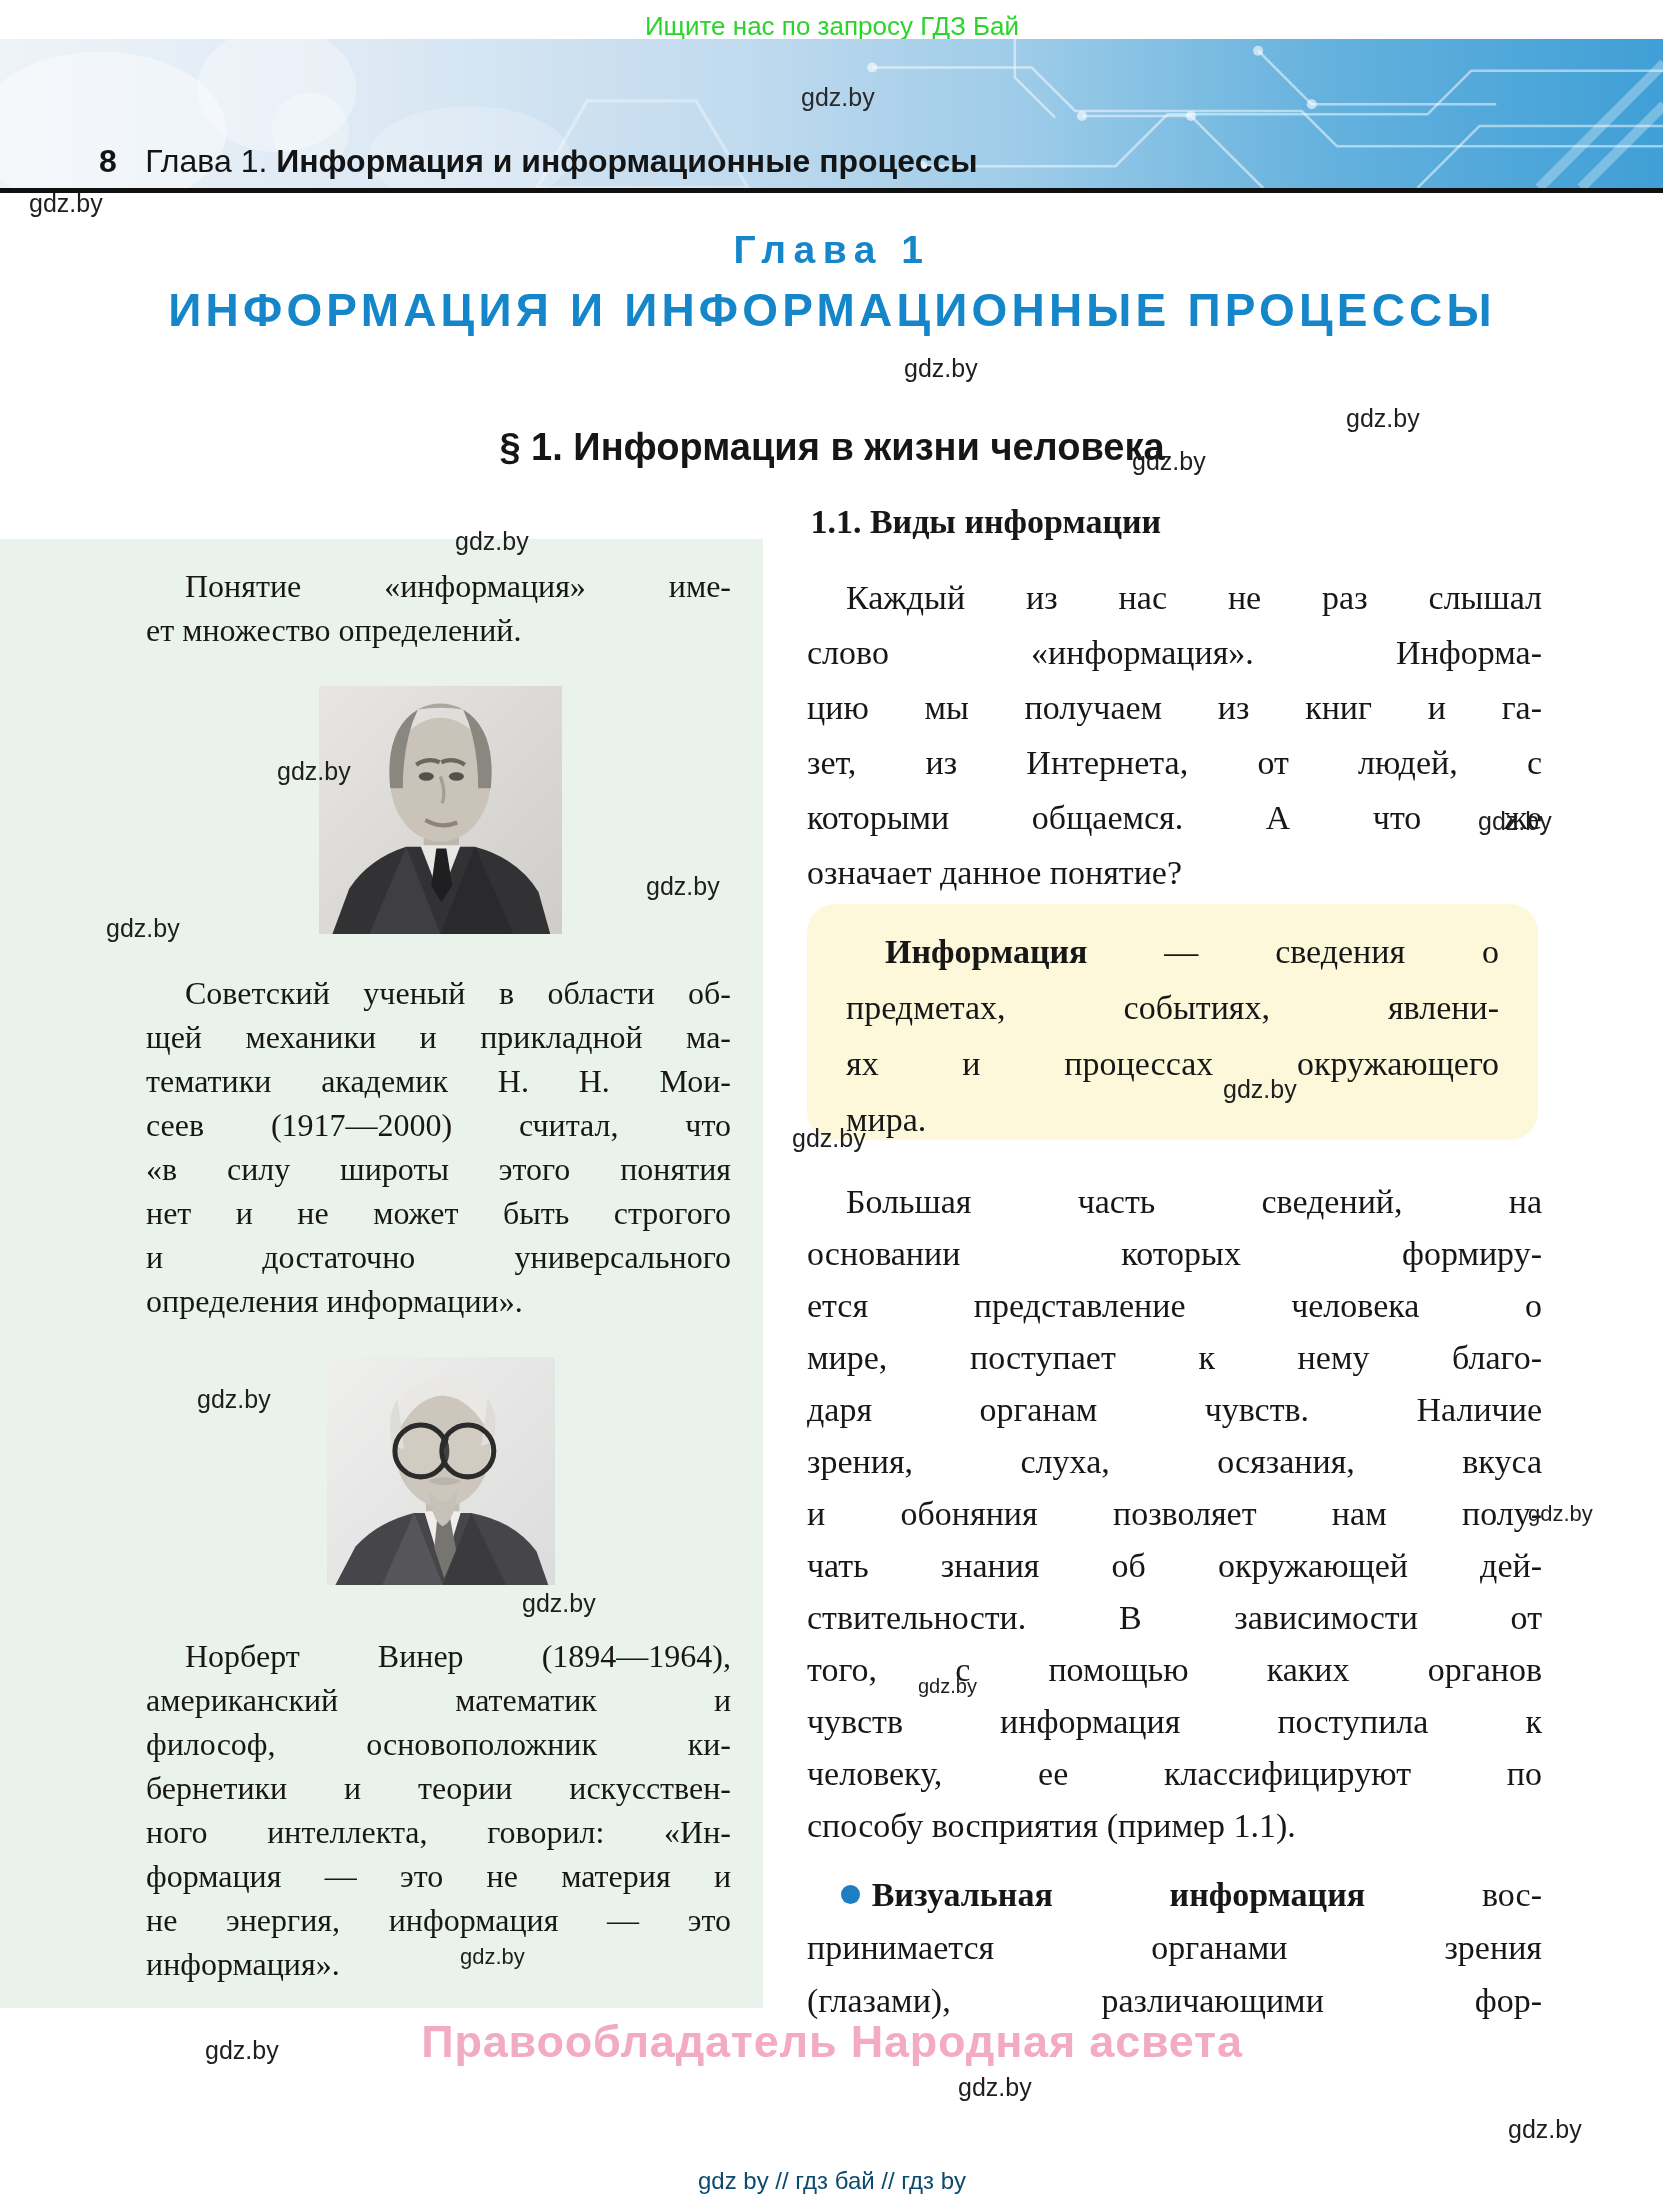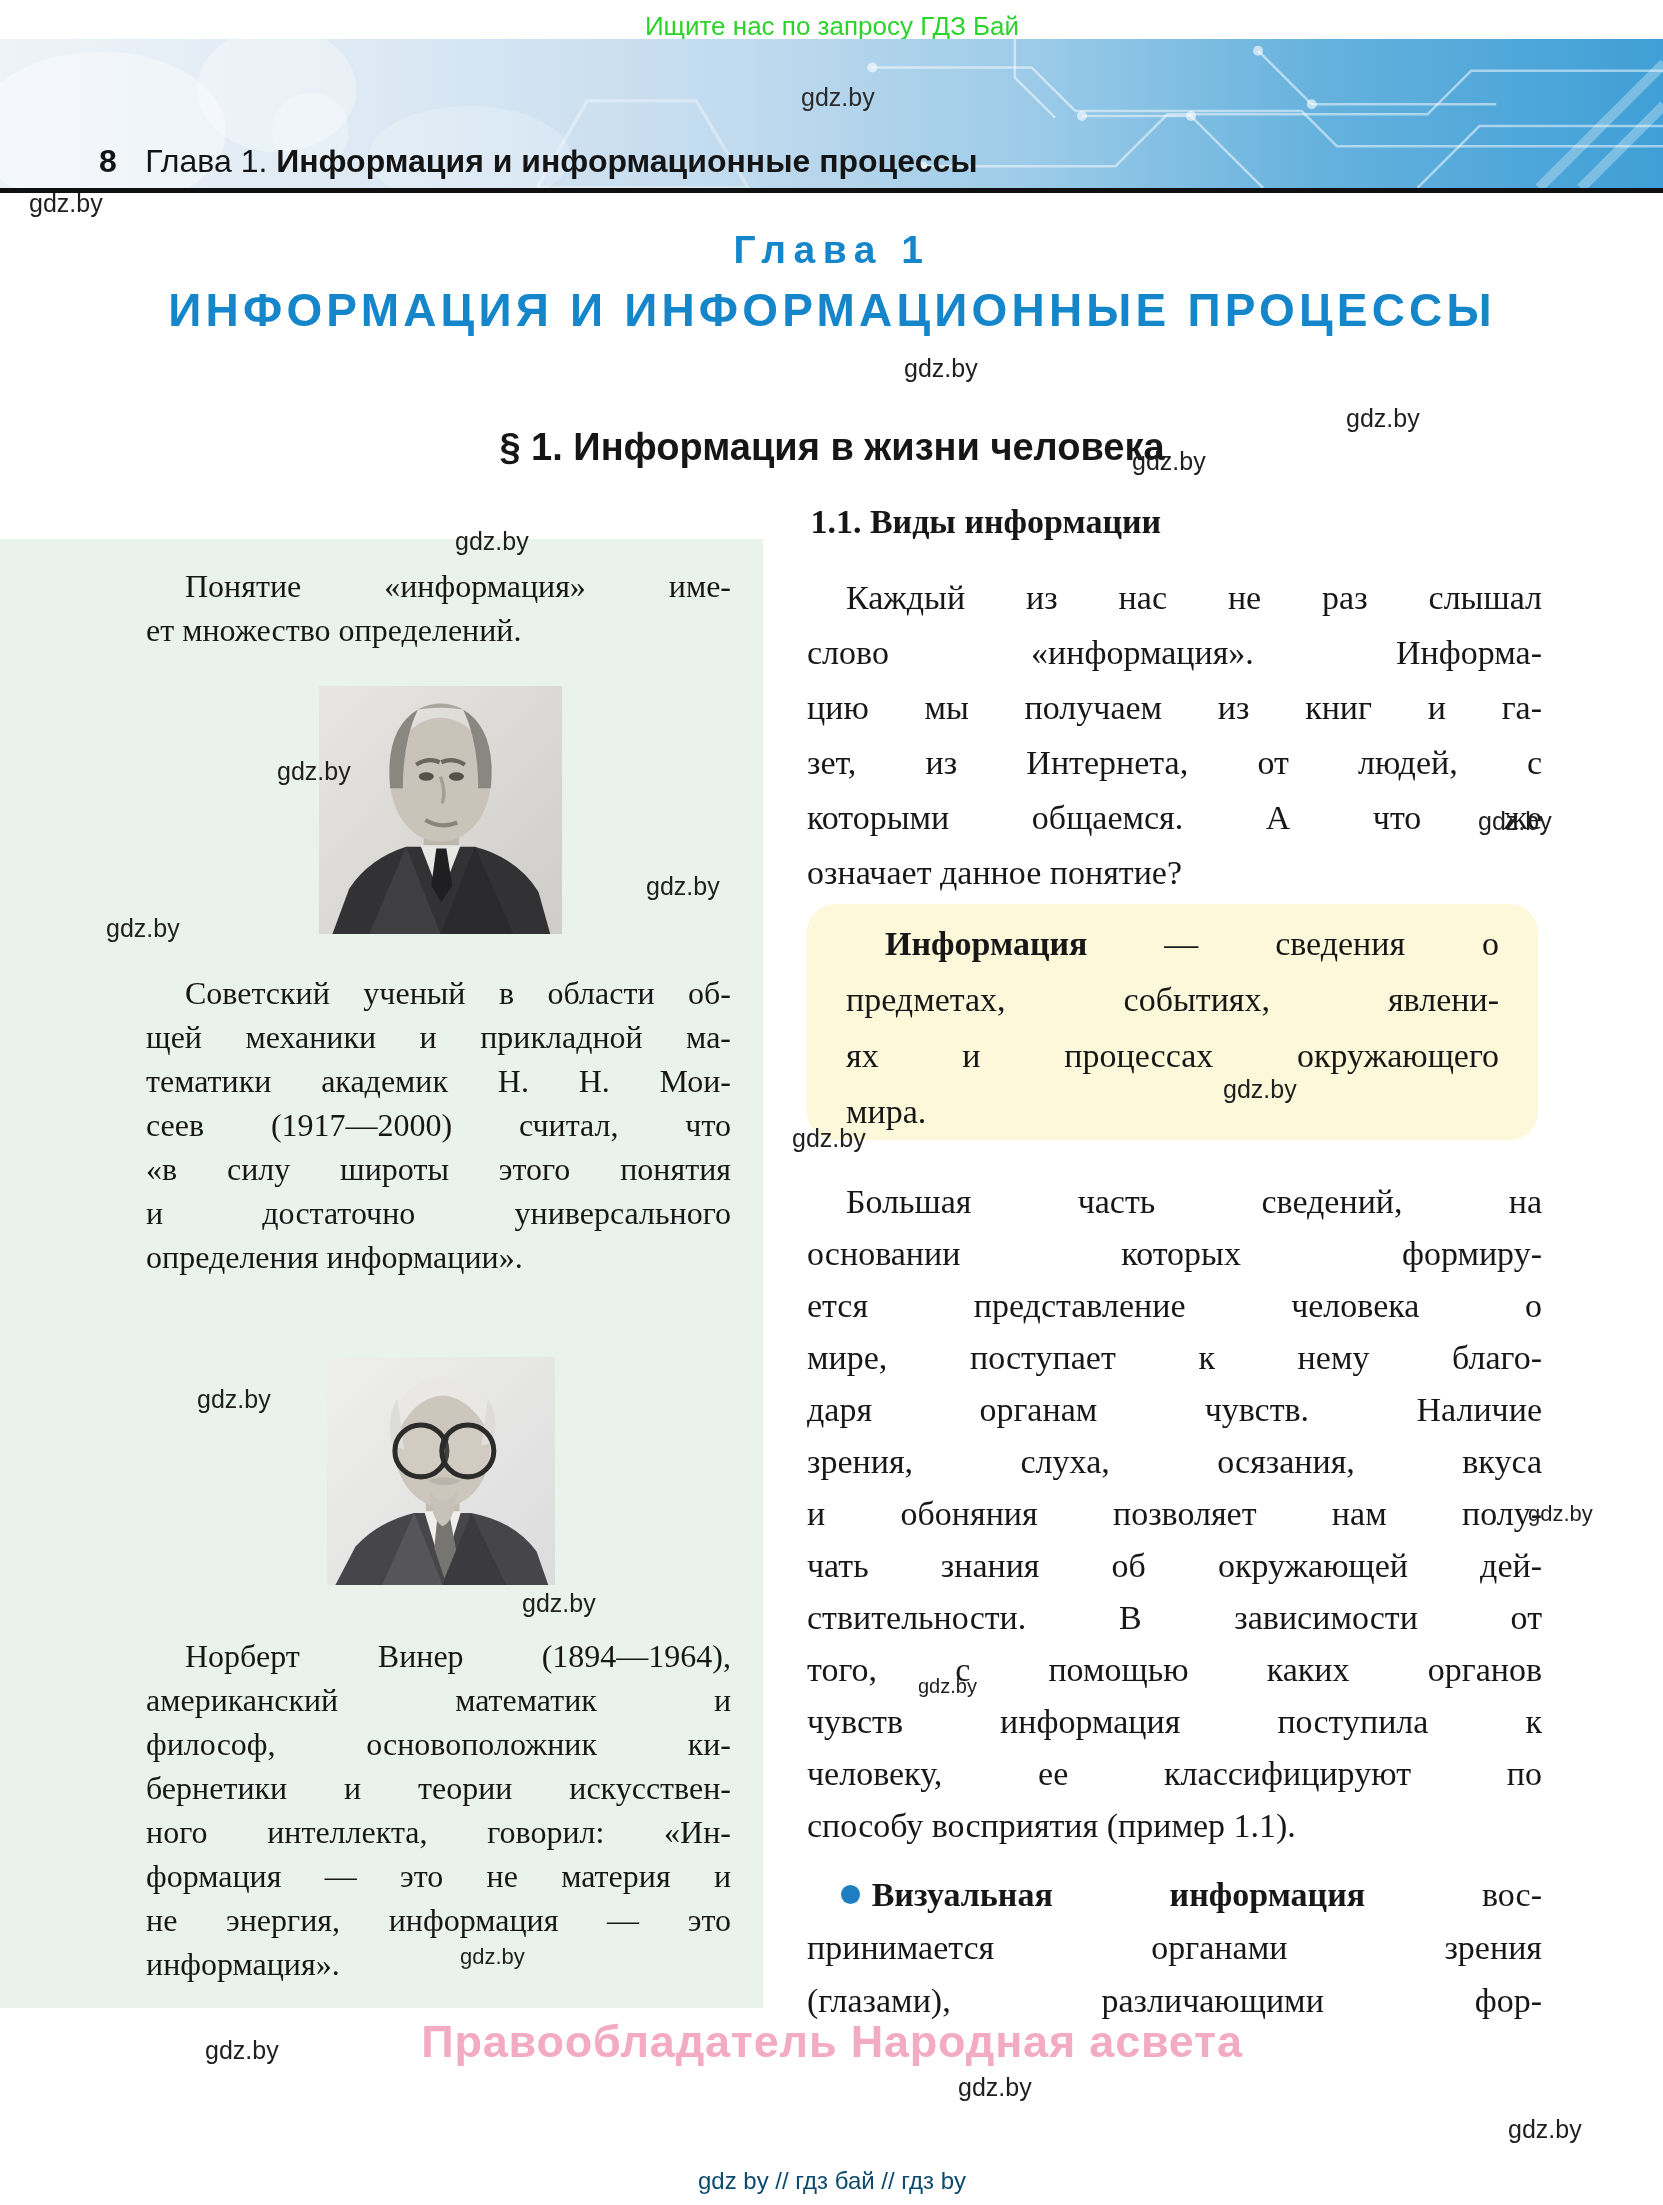--- a/index.html
+++ b/index.html
@@ -48,21 +48,21 @@
   .green-panel .block{position:absolute;left:146px;width:585px;}
   .ltext{font-size:32px;line-height:44px;}
   .photo{position:absolute;display:block;}
 
   
   .right-col{position:absolute;left:807px;top:503px;width:735px;}
   .subhead{position:absolute;left:3.4px;top:0;font-weight:bold;font-size:34px;}
   .rtext{font-size:34px;}
   .para1{position:absolute;left:0;top:67px;width:735px;line-height:55px;}
   .defbox{position:absolute;left:0;top:401px;width:731px;height:236px;
-    background:#fcf8d9;border-radius:28.5px;box-sizing:border-box;padding:12px 39px 0 39px;}
+    background:#fcf8d9;border-radius:28.5px;box-sizing:border-box;padding:20px 39px 0 39px;}
   .defbox .line{line-height:56px;}
   .para2{position:absolute;left:0;top:673px;width:735px;line-height:52px;}
   .bulletpara{position:absolute;left:0;top:1365px;width:735px;line-height:53px;}
   .bullet-dot{display:inline-block;width:19px;height:19px;border-radius:50%;
     background:#1d7fc2;margin-right:11.7px;vertical-align:1.7px;}
 
   
   .line{text-align:justify;text-align-last:justify;}
   .line.last{text-align-last:left;}
   .ind > .line:first-child{text-indent:39px;}
@@ -151,20 +151,21 @@
     <path d="M145 108 q7 20 2 32" stroke="#a59e92" stroke-width="4" fill="none"></path>
     <path d="M127 160 q18 11 38 3" stroke="#8d8578" stroke-width="5" fill="none"></path>
   </svg>
 
   <div class="block ltext ind" style="top:432px;">
       <div class="line">Советский ученый в области об-</div>
       <div class="line">щей механики и прикладной ма-</div>
       <div class="line">тематики академик Н. Н. Мои-</div>
       <div class="line">сеев (1917—2000) считал, что</div>
       <div class="line">«в силу широты этого понятия</div>
+      <div class="line">нет и не может быть строгого</div>
       <div class="line">и достаточно универсального</div>
       <div class="line last">определения информации».</div>
     </div>
 
   <svg class="photo" style="left:327px;top:818px;" width="228" height="228" viewBox="0 0 272 272">
     <defs>
       <linearGradient id="p2bg" x1="0" y1="0" x2="1" y2="1">
         <stop offset="0" stop-color="#efefee"></stop>
           <stop offset="1" stop-color="#dbdcdb"></stop>
       </linearGradient>

